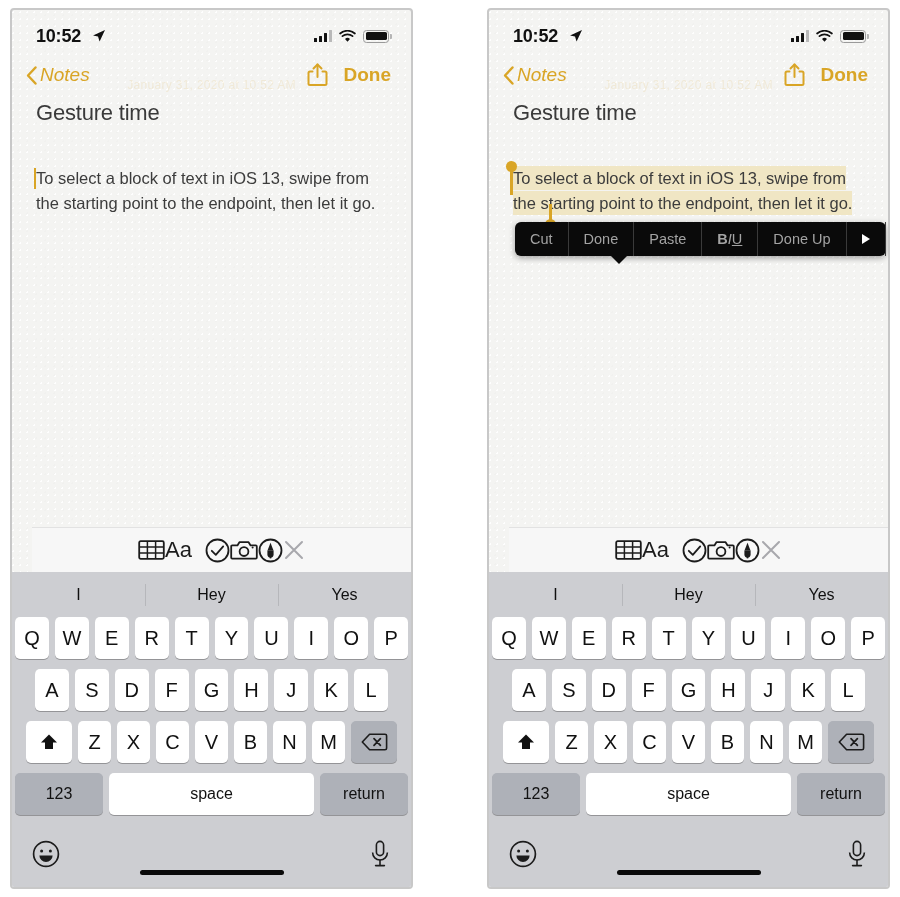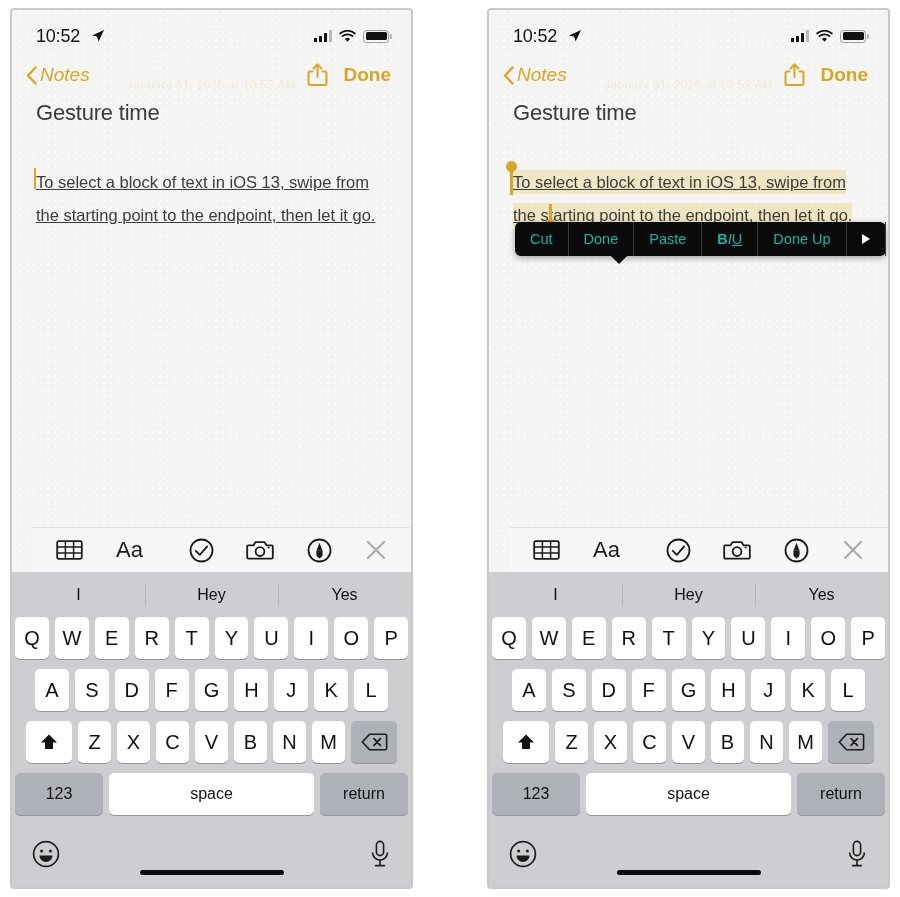--- a/index.html
+++ b/index.html
@@ -44,21 +44,21 @@
   .statusbar {
     height: 46px;
     display: flex;
     align-items: center;
     justify-content: space-between;
     padding: 6px 22px 0 24px;
     flex: 0 0 auto;
   }
   .status-time {
     font-size: 18px;
-    font-weight: normal;
+    font-weight: bold;
     color: #111;
     letter-spacing: -0.2px;
     display: flex;
     align-items: center;
     gap: 11px;
   }
   .loc-arrow { display:block; }
   .status-right { display: flex; align-items: center; gap: 7px; }
   .bars { display: flex; align-items: flex-end; gap: 2px; height: 12px; }
   .bars i { display:block; width: 3px; background: #111; border-radius: .5px; }
@@ -117,25 +117,24 @@
   .note-title {
     font-size: 22px;
     font-weight: normal;
     color: #3a3a3a;
     letter-spacing: -.2px;
     margin-bottom: 40px;
   }
   .note-para-wrap { position: relative; display: inline-block; }
   .note-para {
     font-size: 16.5px;
-    line-height: 33px;
+    line-height: 25px;
     color: #3c3c3c;
     max-width: 356px;
     position: relative;
-    text-decoration: underline;
   }
   .caret {
     position: absolute;
     left: -2px; top: 2px;
     width: 2px; height: 21px;
     background: #d9a526;
   }
 
   
   .note-para.selected { color:#3c3c3c; }
@@ -166,21 +165,21 @@
     height: 34px;
     background: #0a0a0a;
     border-radius: 6px;
     display: flex;
     align-items: stretch;
     box-shadow: 0 2px 6px rgba(0,0,0,.35);
     z-index: 20;
   }
   .edit-menu .mi {
     display:flex; align-items:center; justify-content:center;
-    color: #14b8a6;
+    color: #a3a3a3;
     font-size: 14.5px;
     padding: 0 15px;
     border-right: 1px solid #3a3a3a;
     white-space: nowrap;
   }
   .edit-menu .mi:last-child { border-right: none; padding: 0 12px; }
   .edit-menu .bold { font-weight: bold; }
   .edit-menu .ital { font-style: italic; }
   .edit-menu .undl { text-decoration: underline; }
   .edit-menu .arrow {
@@ -198,21 +197,21 @@
     border-top: 9px solid #0a0a0a;
   }
 
   
   .fmt-bar {
     height: 45px;
     background: #f7f7f7;
     border-top: 1px solid #e2e2e2;
     display: flex;
     align-items: center;
-    justify-content: space-between;
+    justify-content: center;
     padding: 0 24px;
     flex: 0 0 auto;
     margin-left: 20px;
   }
   .fmt-bar .fi { display:flex; align-items:center; justify-content:center; }
 
   
   .keyboard {
     background: #cdced2;
     flex: 0 0 auto;

